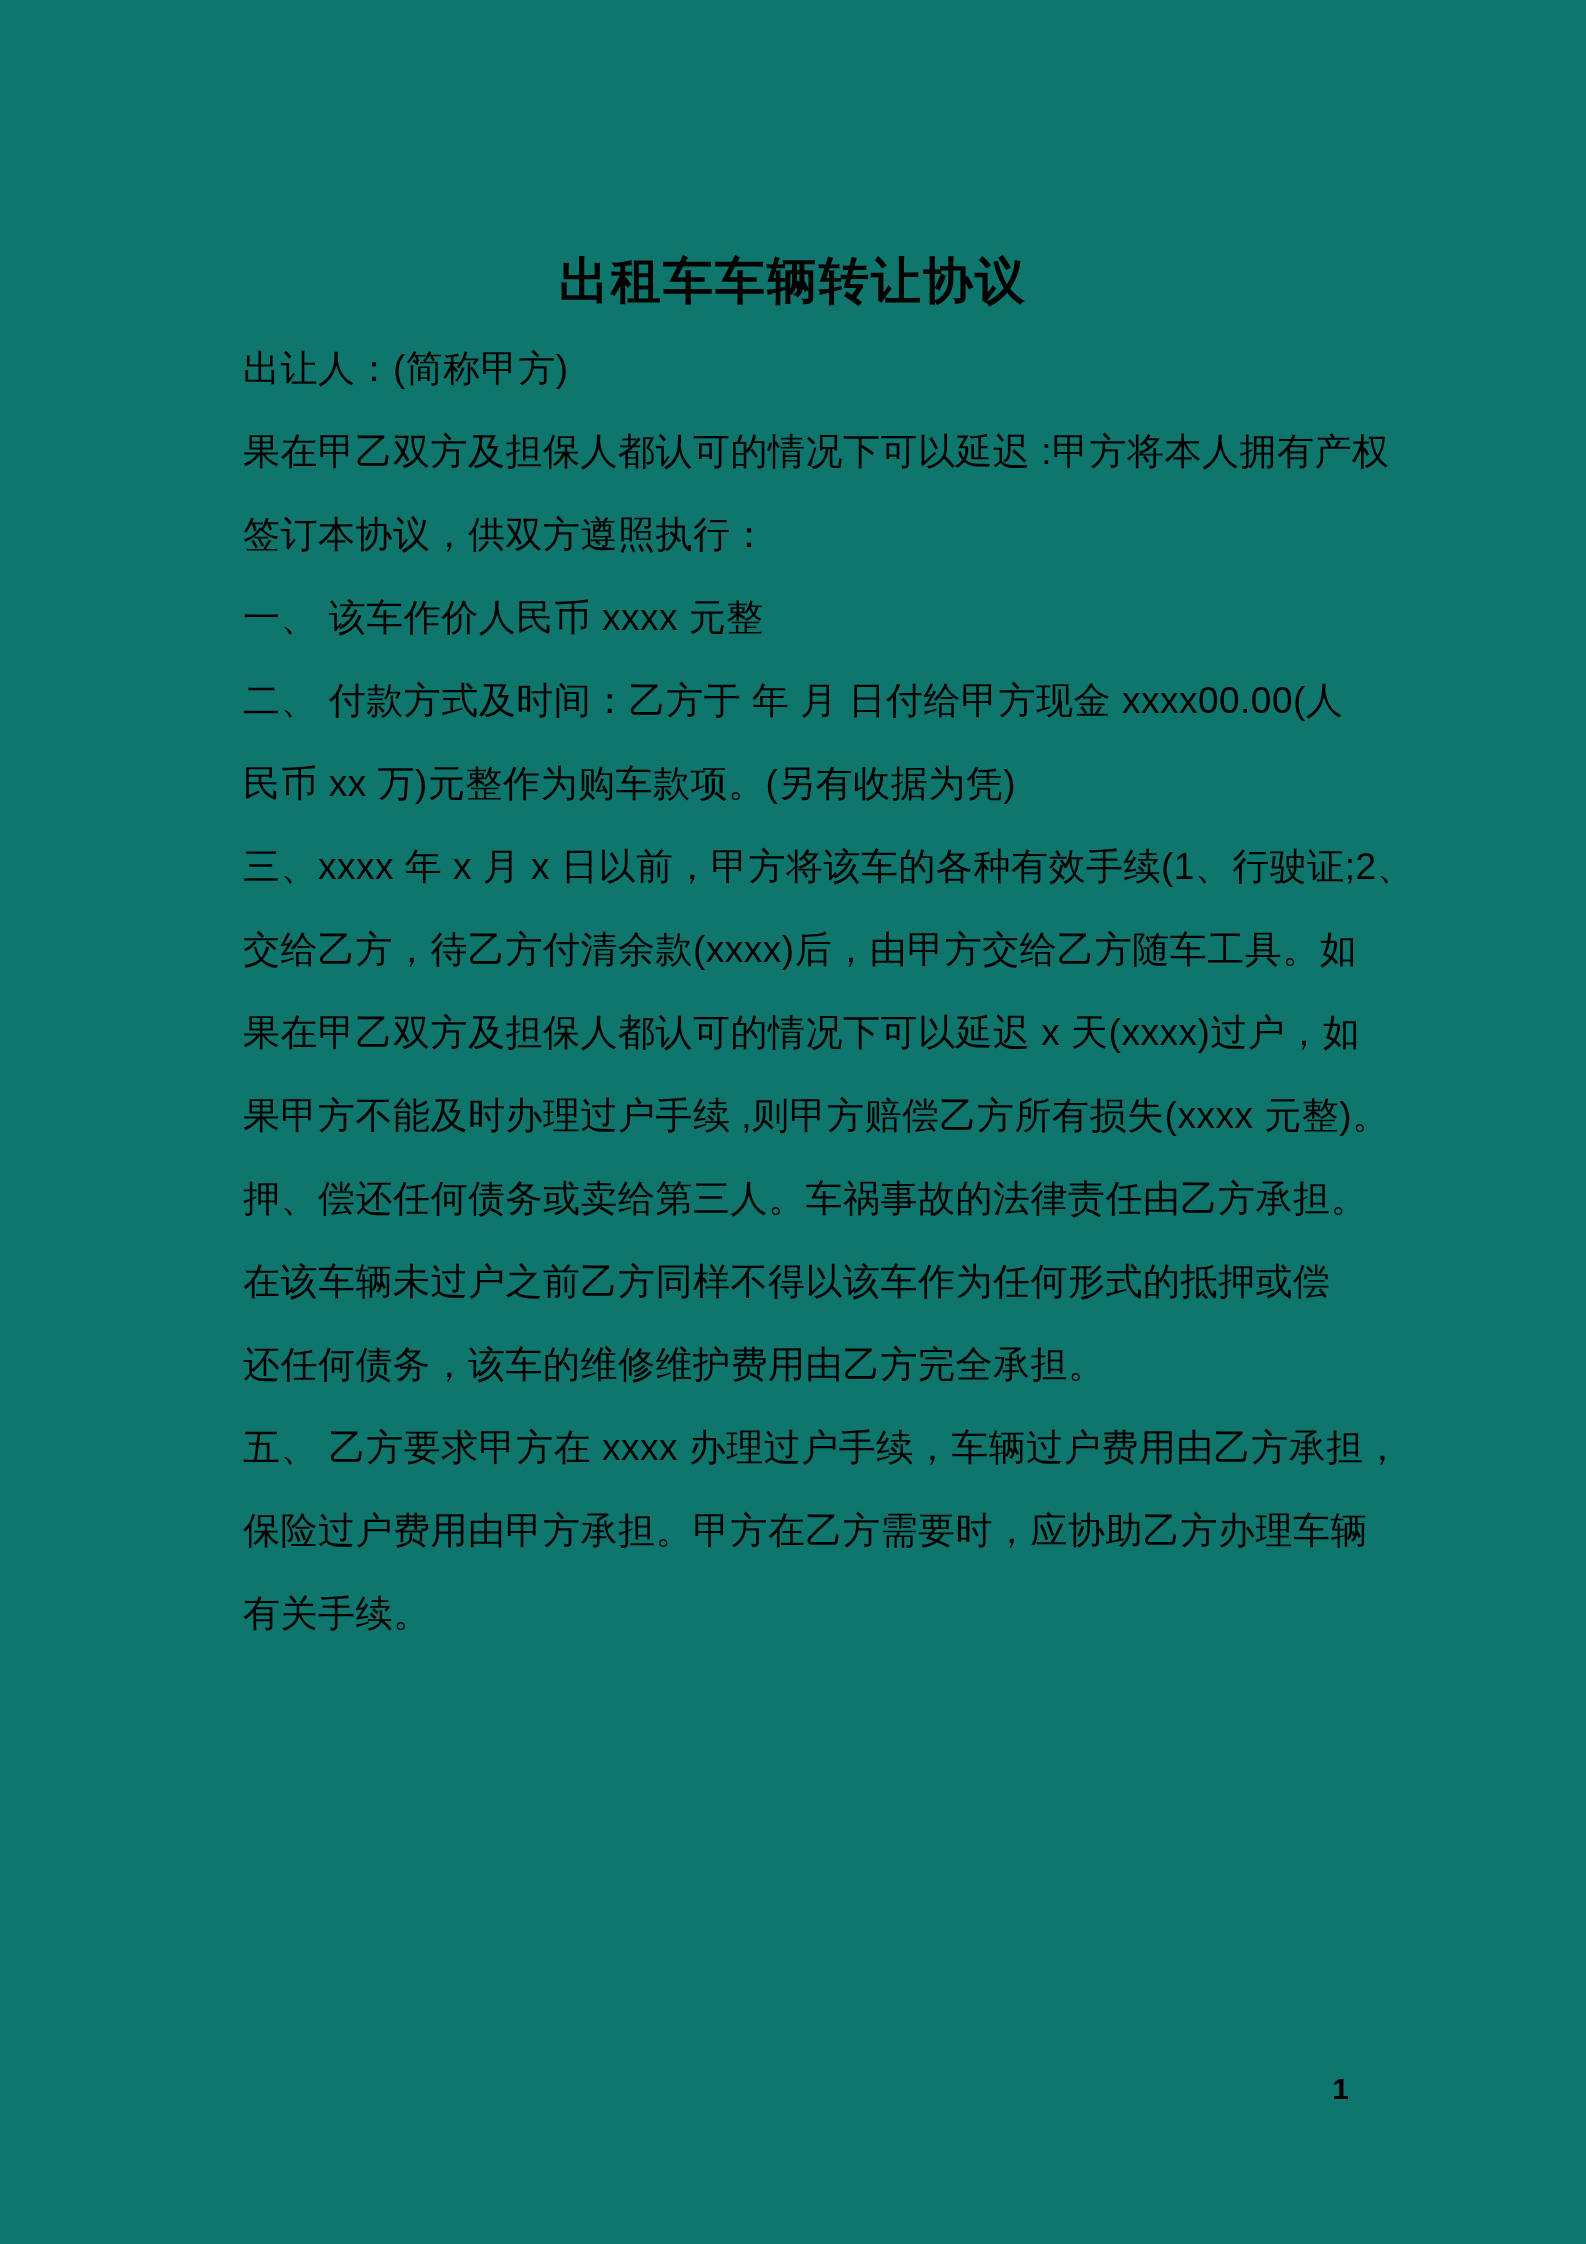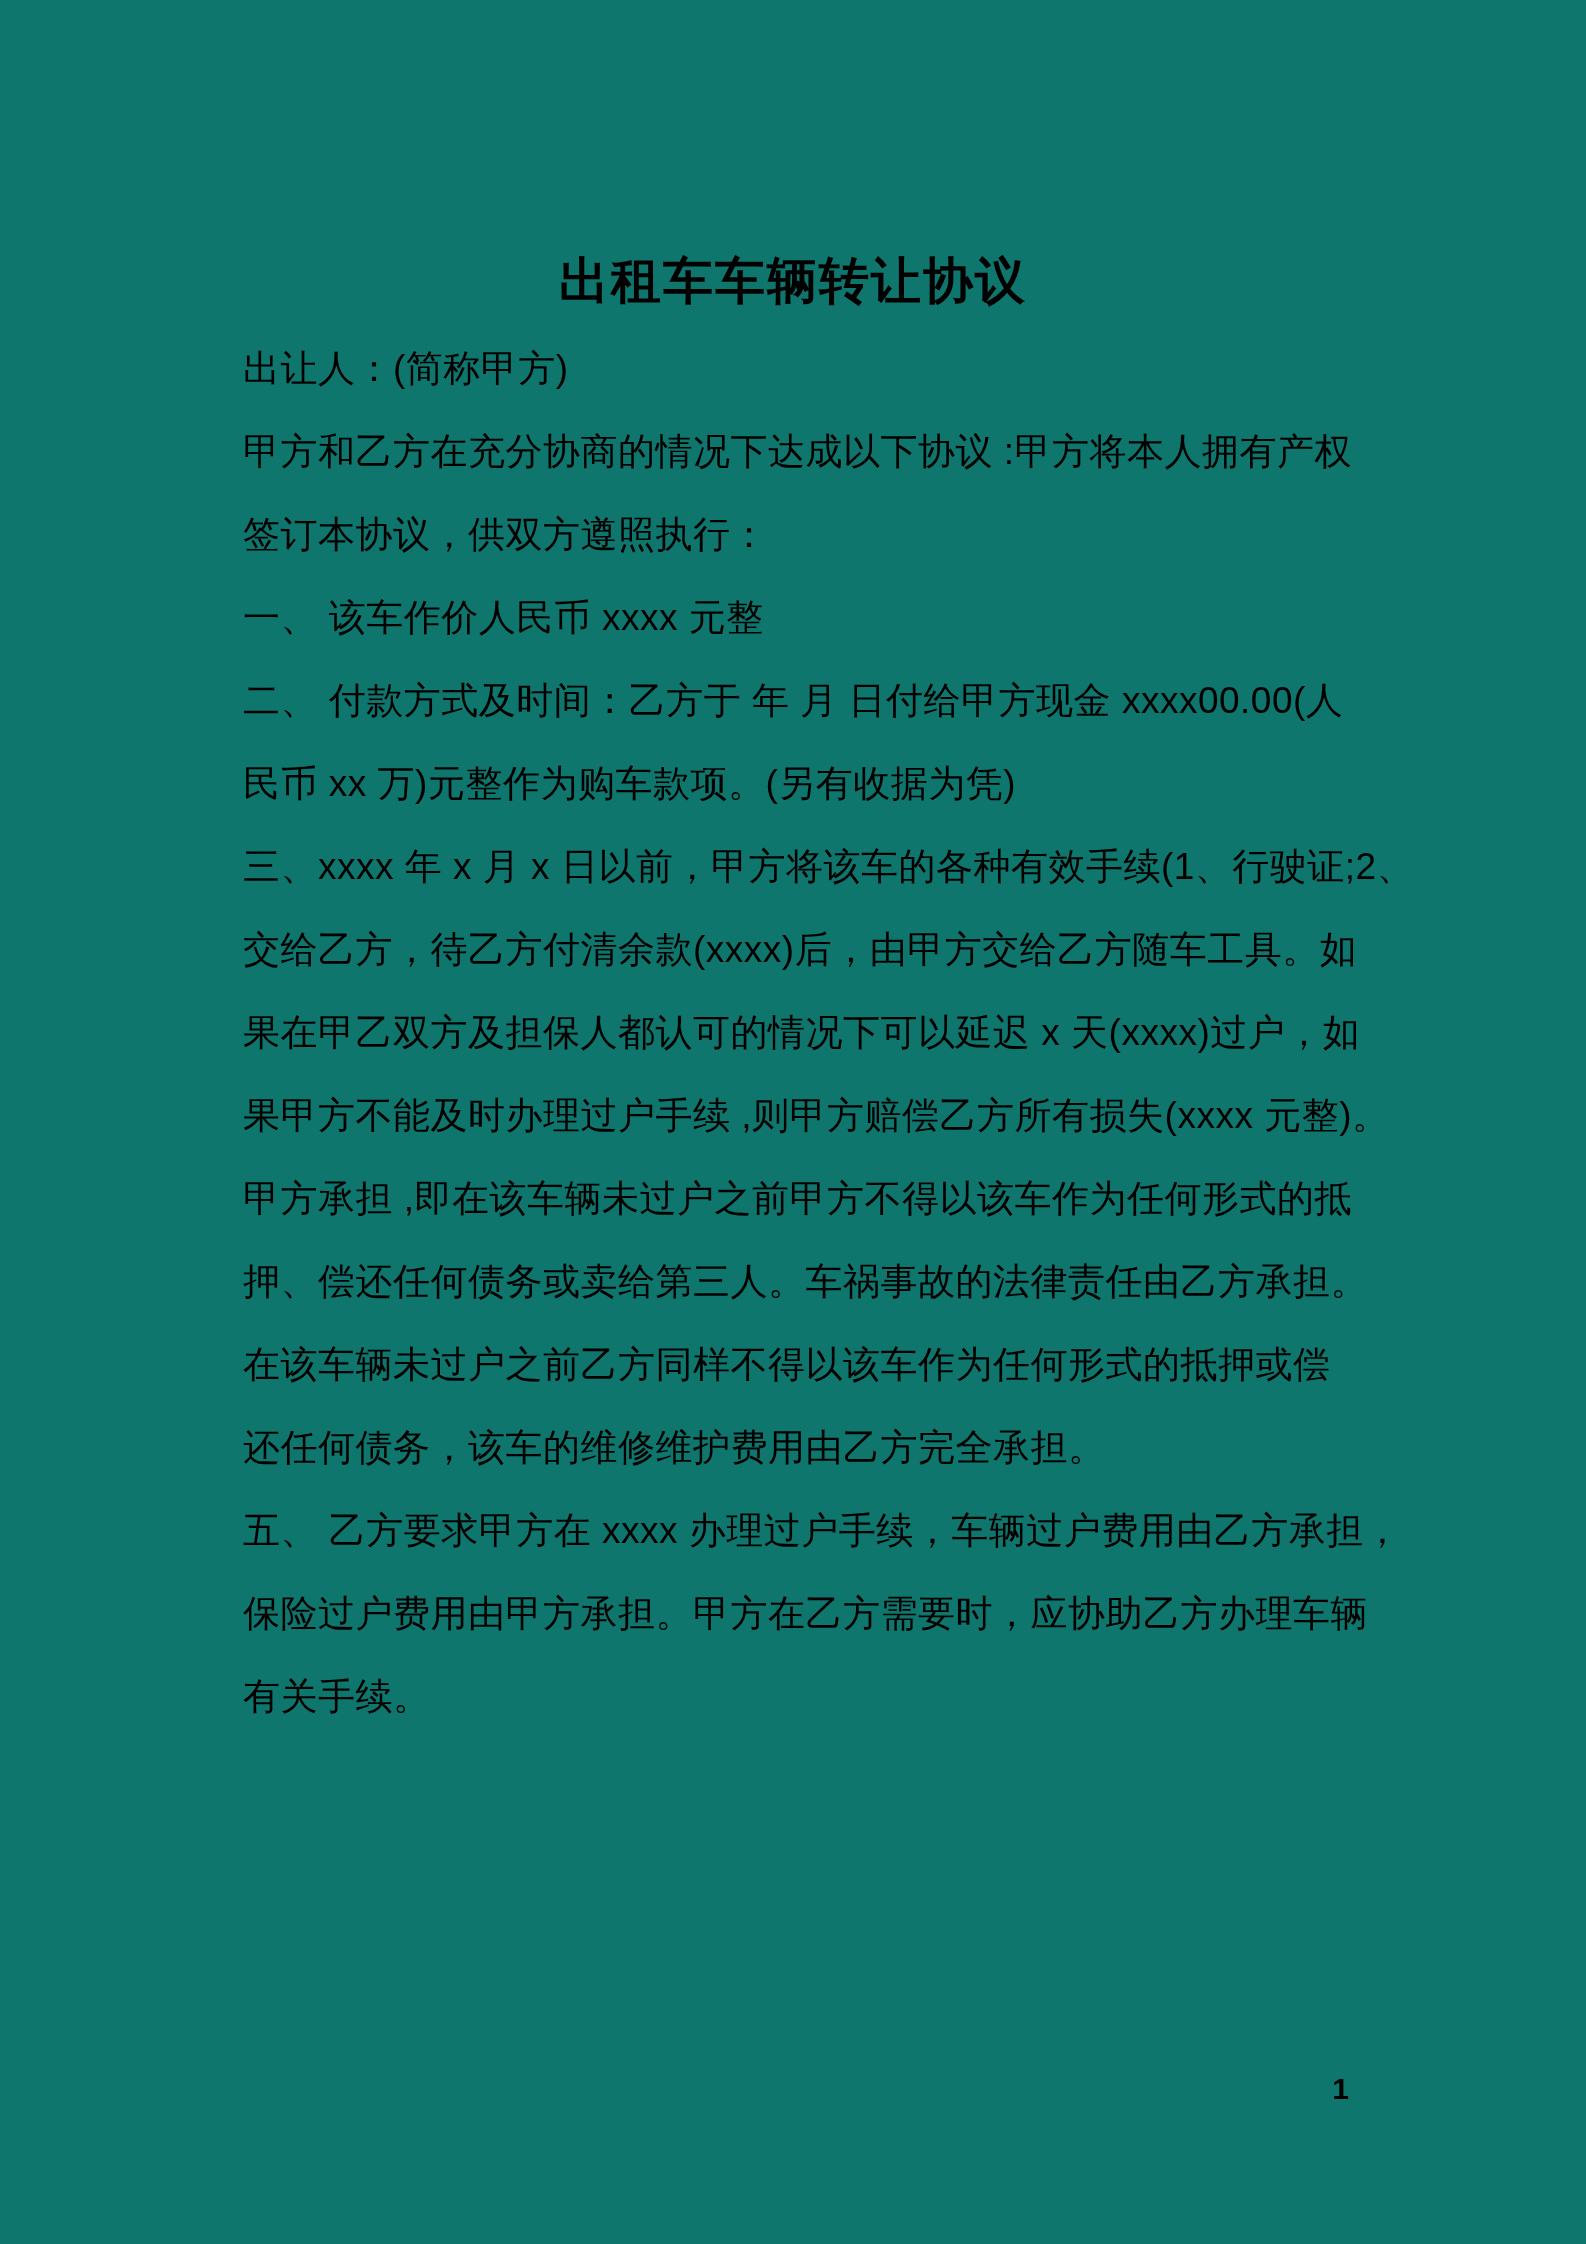--- a/index.html
+++ b/index.html
@@ -60,30 +60,29 @@
 </style>
 </head>
 <body>
 
 <div class="page">
 
   <h1 class="doc-title">出租车车辆转让协议</h1>
 
   <div class="doc-body">
     <div class="doc-line">出让人：(简称甲方)</div>
-    <div class="doc-line">甲方和乙方在充分协商的情况下达成以下协议 :甲方将本人拥有产权</div>
+    <div class="doc-line">果在甲乙双方及担保人都认可的情况下可以延迟 :甲方将本人拥有产权</div>
     <div class="doc-line">签订本协议，供双方遵照执行：</div>
     <div class="doc-line">一、 该车作价人民币 xxxx 元整</div>
     <div class="doc-line">二、 付款方式及时间：乙方于 年 月 日付给甲方现金 xxxx00.00(人</div>
     <div class="doc-line">民币 xx 万)元整作为购车款项。(另有收据为凭)</div>
     <div class="doc-line">三、xxxx 年 x 月 x 日以前，甲方将该车的各种有效手续(1、行驶证;2、</div>
     <div class="doc-line">交给乙方，待乙方付清余款(xxxx)后，由甲方交给乙方随车工具。如</div>
     <div class="doc-line">果在甲乙双方及担保人都认可的情况下可以延迟 x 天(xxxx)过户，如</div>
     <div class="doc-line">果甲方不能及时办理过户手续 ,则甲方赔偿乙方所有损失(xxxx 元整)。</div>
-    <div class="doc-line">甲方承担 ,即在该车辆未过户之前甲方不得以该车作为任何形式的抵</div>
     <div class="doc-line">押、偿还任何债务或卖给第三人。车祸事故的法律责任由乙方承担。</div>
     <div class="doc-line">在该车辆未过户之前乙方同样不得以该车作为任何形式的抵押或偿</div>
     <div class="doc-line">还任何债务，该车的维修维护费用由乙方完全承担。</div>
     <div class="doc-line">五、 乙方要求甲方在 xxxx 办理过户手续，车辆过户费用由乙方承担，</div>
     <div class="doc-line">保险过户费用由甲方承担。甲方在乙方需要时，应协助乙方办理车辆</div>
     <div class="doc-line">有关手续。</div>
   </div>
 
   <div class="page-number">1</div>
 

